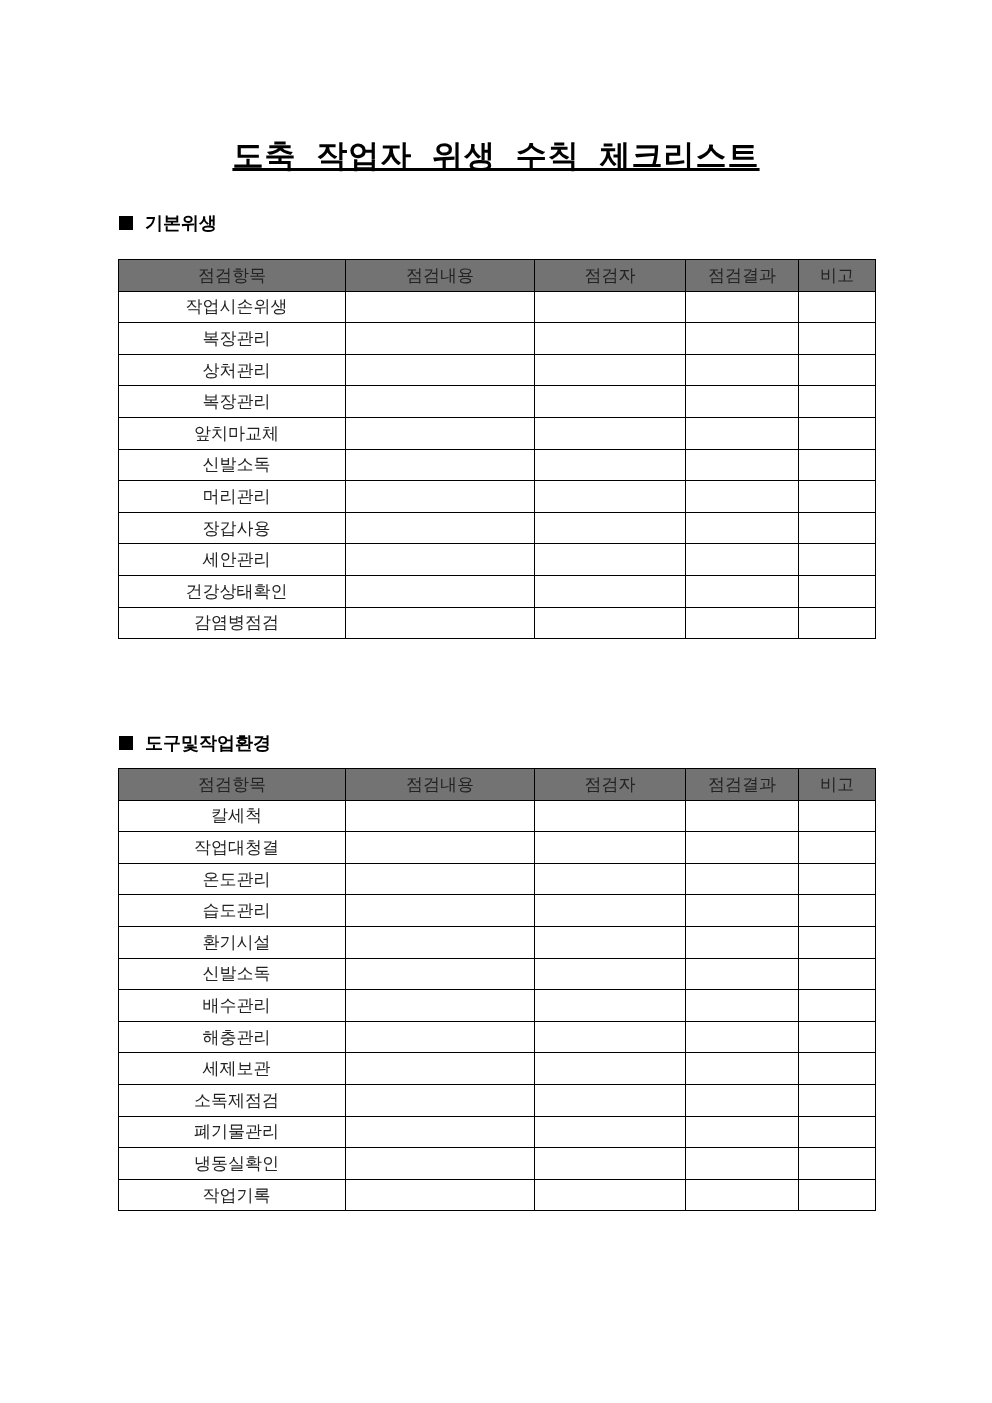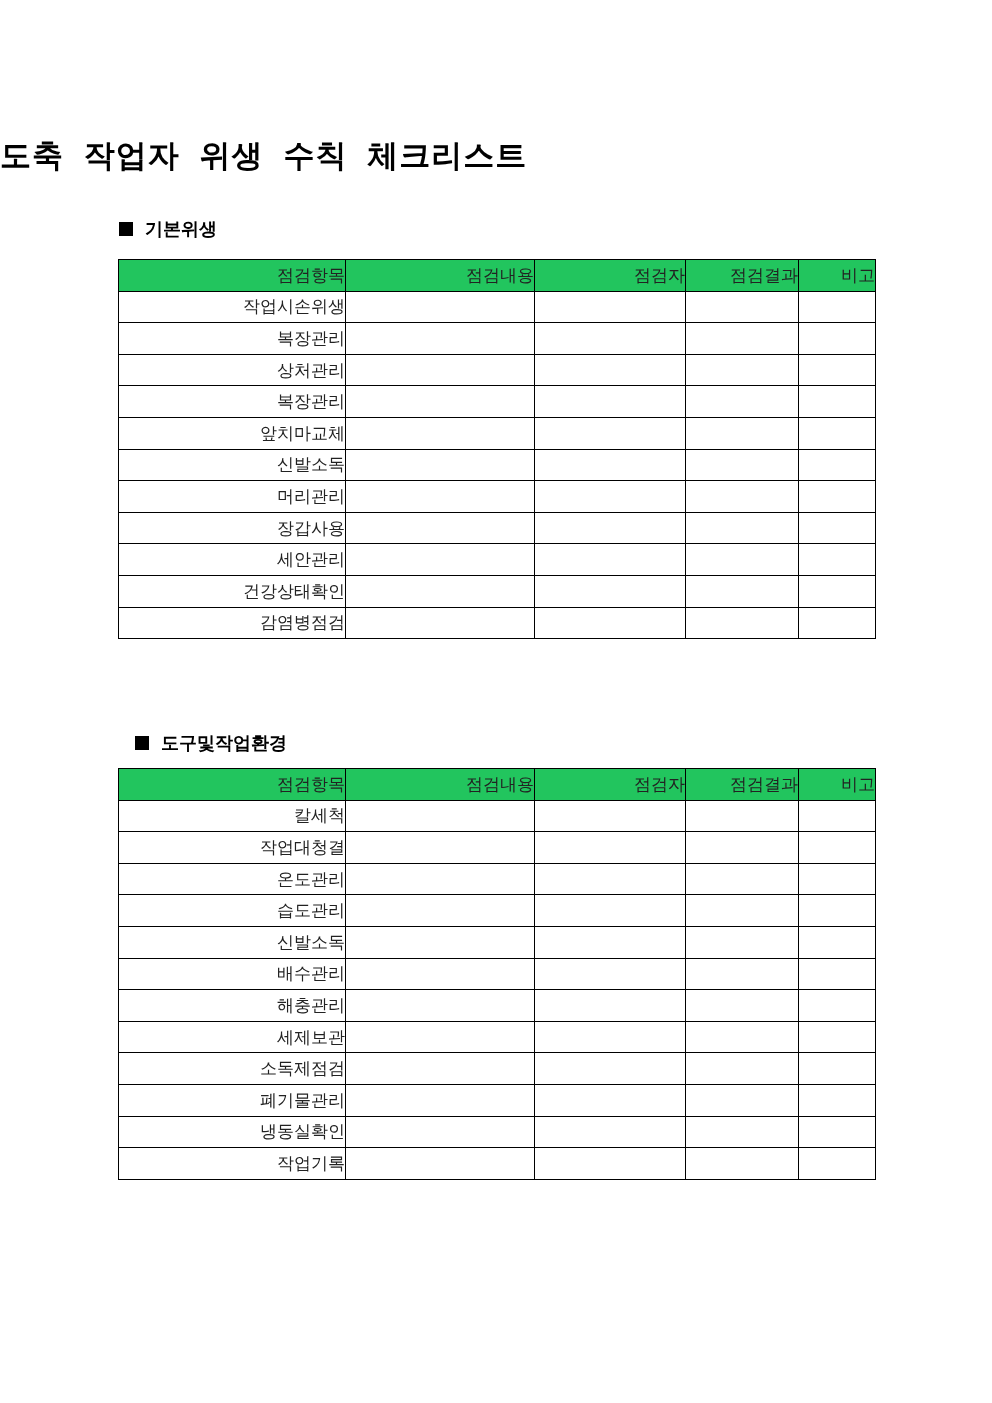--- a/index.html
+++ b/index.html
@@ -13,71 +13,73 @@
       position: relative;
       font-family: "DejaVu Sans", "Liberation Sans", sans-serif;
       color: #000;
       overflow: hidden;
     }
     .page-title {
       position: absolute;
       left: 0;
       top: 132px;
       width: 992px;
+      text-align: center;
       font-size: 31px;
       font-weight: bold;
       letter-spacing: 1px;
       word-spacing: 8px;
       line-height: 46px;
+      text-decoration: underline;
     }
     .section-heading {
       position: absolute;
       left: 119px;
       font-size: 18px;
       font-weight: bold;
       line-height: 24px;
       display: flex;
       align-items: center;
     }
     .section-heading .square {
       display: inline-block;
       width: 14px;
       height: 14px;
       background: #000;
       margin-right: 12px;
     }
-    .sec1-heading { top: 217px; }
-    .sec2-heading { top: 731px; margin-left: 16px; }
+    .sec1-heading { top: 211px; }
+    .sec2-heading { top: 731px; }
 
     table.checklist {
       position: absolute;
       left: 118px;
       width: 757px;
       border-collapse: collapse;
       table-layout: fixed;
       font-size: 17px;
     }
     .table1 { top: 259px; }
     .table2 { top: 768px; }
 
     table.checklist th,
     table.checklist td {
       border: 1.5px solid #000;
       height: 31.6px;
       padding: 0;
       box-sizing: border-box;
     }
     table.checklist th {
-      background: #22c55e;
+      background: #737373;
       font-weight: normal;
-      text-align: right;
+      text-align: center;
       color: #222;
     }
     table.checklist td.item {
-      text-align: right;
+      text-align: center;
       padding-left: 9px;
       color: #222;
     }
     col.c1 { width: 227px; }
     col.c2 { width: 189px; }
     col.c3 { width: 151px; }
     col.c4 { width: 113px; }
     col.c5 { width: 77px; }
   </style>
 </head>
@@ -233,20 +235,27 @@
         <td></td>
       </tr>
     <tr>
         <td class="item">습도관리</td>
         <td></td>
         <td></td>
         <td></td>
         <td></td>
       </tr>
     <tr>
+        <td class="item">환기시설</td>
+        <td></td>
+        <td></td>
+        <td></td>
+        <td></td>
+      </tr>
+    <tr>
         <td class="item">신발소독</td>
         <td></td>
         <td></td>
         <td></td>
         <td></td>
       </tr>
     <tr>
         <td class="item">배수관리</td>
         <td></td>
         <td></td>

